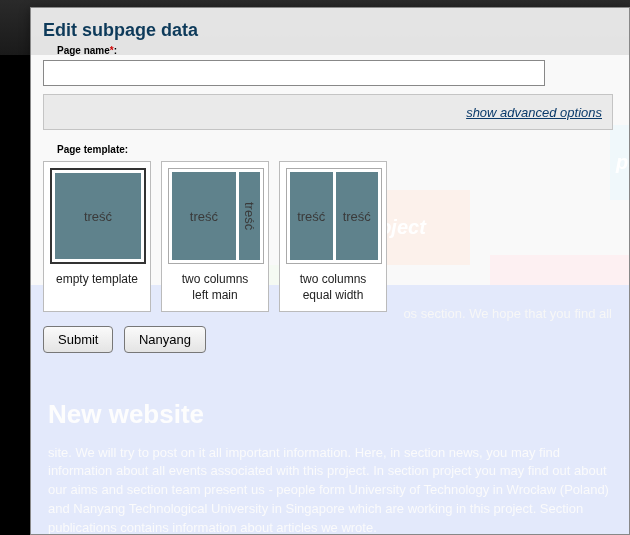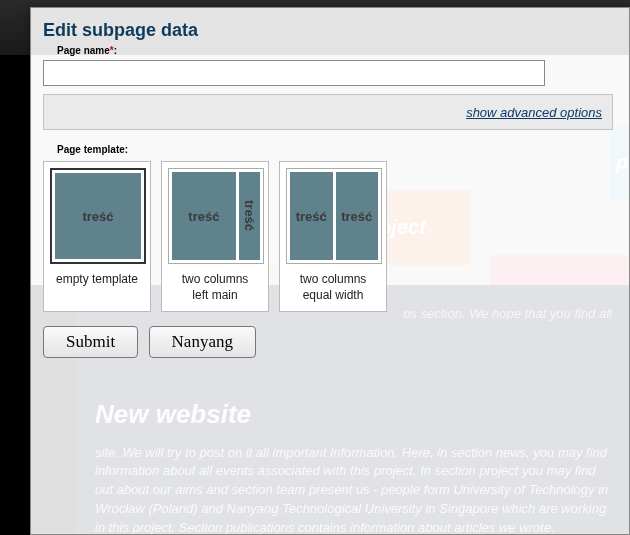--- a/index.html
+++ b/index.html
@@ -20,27 +20,25 @@
     background: #c9c9c9;
   }
   
   .tile { position: absolute; color: #fff; font-style: italic; font-weight: bold; font-size: 20px; display:flex; align-items:center; justify-content:center; }
   .tile-project { top: 135px; left: 285px; width: 155px; height: 75px; background: rgba(230,120,60,0.8); }
   .tile-news    { top: 210px; left: 150px; width: 130px; height: 72px; background: rgba(170,210,150,0.85); color:#f5fff0;}
   .tile-team    { top: 200px; left: 460px; width: 150px; height: 75px; background: rgba(240,120,140,0.85); }
   .tile-publ    { top: 70px;  left: 580px; width: 50px;  height: 75px; background: rgba(120,190,220,0.85); overflow:hidden; padding-left:4px;}
   .bg-bottom {
     position: absolute; top: 285px; left: 30px; right: 0; bottom: 0;
-    background: #0f172a;
+    background: #1d4ed8;
     color: #d9d9d9;
     padding: 20px 18px;
-    font-style: italic;
     font-size: 13px;
     line-height: 1.45;
-    margin-left: 47px;
   }
   .bg-bottom h2 { font-size: 26px; color: #eee; margin-bottom: 10px; margin-top: 72px; font-weight: bold;}
 
   
   .modal {
     position: absolute; top: 7px; left: 30px; right: 0; bottom: 0;
     background: rgba(255,255,255,0.88);
     border: 1px solid #888;
     box-shadow: 0 2px 10px rgba(0,0,0,0.4);
     display: flex; flex-direction: column;
@@ -98,42 +96,41 @@
     width: 108px;
     padding: 6px 6px 8px 6px;
     text-align: center;
     cursor: pointer;
   }
   .tpl .preview {
     width: 96px; height: 96px;
     margin: 0 auto 8px auto;
     background: #fff;
     border: 1px solid #aaa;
-    display: flex; gap: 3px; padding: 3px; font-weight: bold;
+    display: flex; gap: 3px; padding: 3px;
   }
   .tpl.selected .preview { border: 2px solid #333; }
   .block {
     background: #5f828c;
     color: #3a3a3a;
     display: flex; align-items: center; justify-content: center;
     font-size: 13px;
   }
   .block.v { writing-mode: vertical-rl; }
   .tpl .caption { font-size: 12px; color: #222; line-height: 1.3; }
 
   .btn-row { margin: 2px; }
   .btn {
     border: 1px solid #777;
     background: linear-gradient(#fafafa,#e4e4e4);
     border-radius: 4px;
-    padding: 5px 22px;
-    font-size: 17px;
+    padding: 5px 14px;
+    font-size: 13px;
     cursor: pointer;
     margin-right: 6px;
-    font-family: Liberation Serif, serif;
   }
 </style>
 </head>
 <body>
 
 <div class="bg">
   <div class="bg-top"></div>
   <div class="bg-band">
     <div class="tile tile-project">project</div>
     <div class="tile tile-news">news</div>

